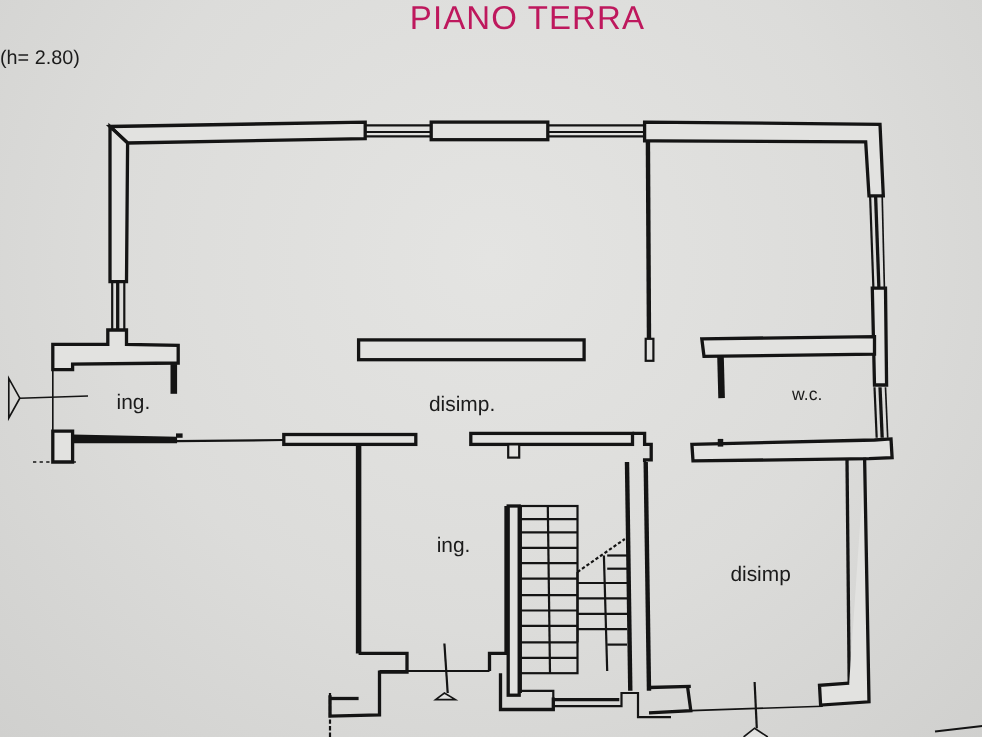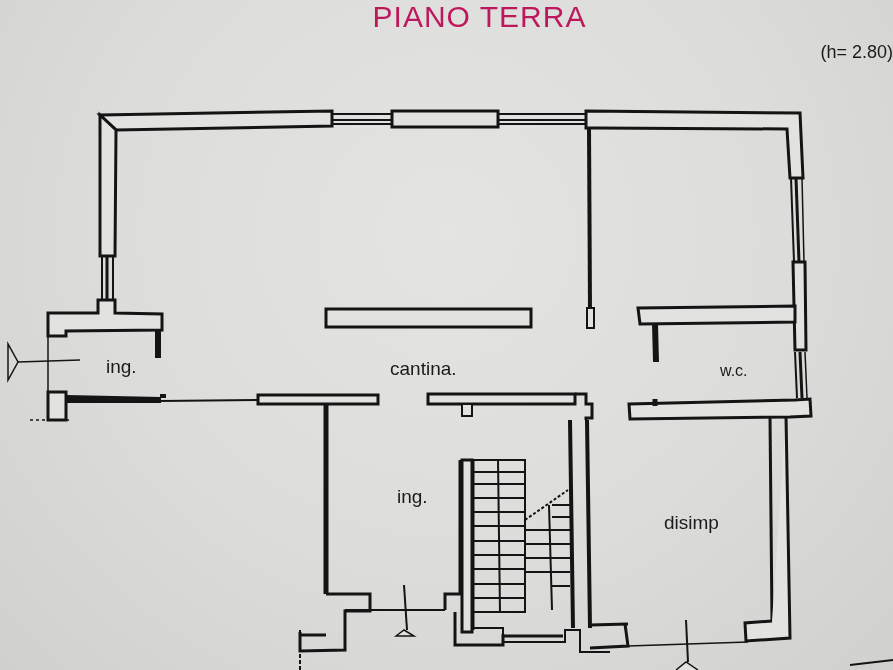--- a/index.html
+++ b/index.html
@@ -13,21 +13,21 @@
       position: absolute; left: 0; top: 0; width: 893px; height: 670px;
       background: radial-gradient(ellipse at 50% 35%, #e4e4e2 0%, #dcdcda 55%, #d0d0ce 100%);
     }
     .title {
       position: absolute; left: 0; width: 893px; top: 0px;
       text-align: center; font-size: 30px; letter-spacing: 1px;
       color: #be185d; font-weight: normal; padding-left: 33px;
     }
     .subtitle {
       position: absolute; left: 0; width: 893px; top: 42px;
-      text-align: right; font-size: 18px; color: #1b1b1b;
+      text-align: left; font-size: 18px; color: #1b1b1b;
     }
     svg.plan { position: absolute; left: 0; top: 0; }
     .room-label {
       position: absolute; font-size: 19px; color: #1b1b1b;
       white-space: nowrap;
       margin-left: 20px;
     }
   </style>
 </head>
 <body>
@@ -161,16 +161,16 @@
     <line x1="628" y1="646" x2="748" y2="642" stroke-width="1.5"></line>
     <line x1="686" y1="620" x2="688" y2="662" stroke-width="2"></line>
     <path d="M676 670 L686 662 L698 670" fill="#e2e2e0" stroke-width="1.5"></path>
     <line x1="770" y1="417" x2="772" y2="621" stroke-width="3"></line>
     <path d="M786 416 L790 638 L746 641 L745 623 L772 621" fill="#e2e2e0"></path>
     <path d="M850 665 L893 660" stroke-width="2"></path>
   </g>
 </svg>
 
 <div class="room-label" style="left:86px; top:356px;">ing.</div>
-<div class="room-label" style="left:370px; top:358px;">cantina.</div>
-<div class="room-label" style="left:700px; top:362px; font-size:16px;">w.c.</div>
+<div class="room-label" style="left:370px; top:358px;">disimp.</div>
+<div class="room-label" style="left:700px; top:351px; font-size:16px;">w.c.</div>
 <div class="room-label" style="left:377px; top:486px;">ing.</div>
 <div class="room-label" style="left:644px; top:512px;">disimp</div>
 
 </body></html>

